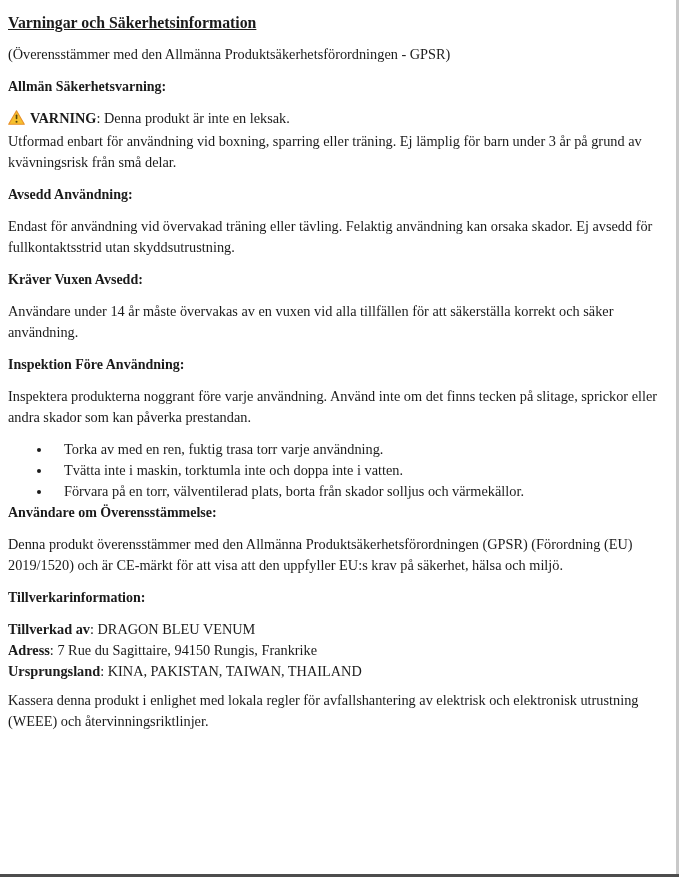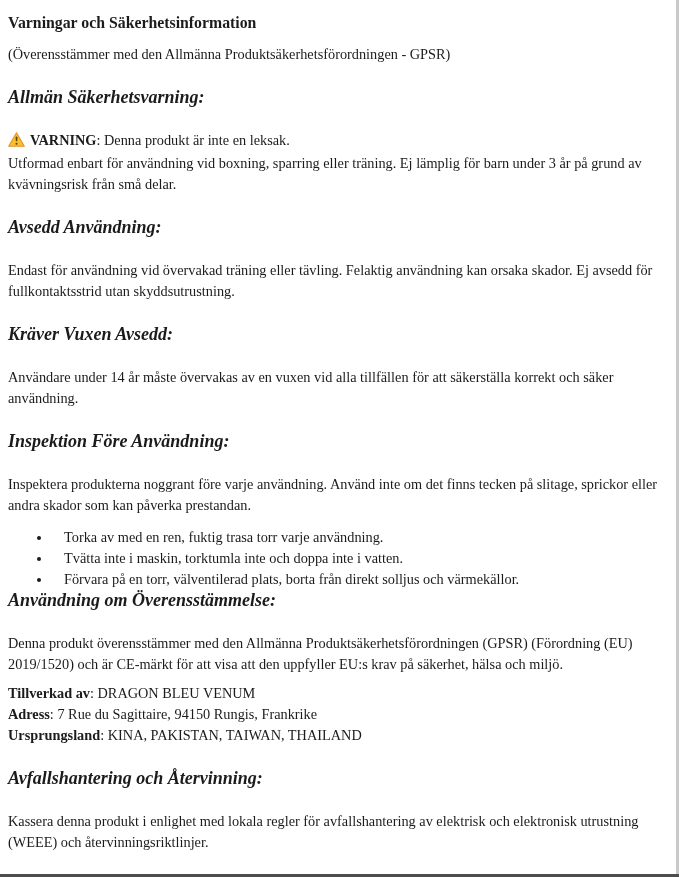--- a/index.html
+++ b/index.html
@@ -19,27 +19,27 @@
     position: absolute;
     top: 4px;
     left: 8px;
     right: 18px;
   }
   .title {
     font-size: 15.8px;
     font-weight: bold;
     margin: 8px 0 11px 0;
     line-height: 21px;
+    text-decoration: underline;
   }
   .h {
-    font-size: 18px;
+    font-size: 14px;
     font-weight: bold;
-    margin: 22px 0;
+    margin: 11px 0;
     line-height: 21px;
-    font-style: italic;
   }
   .p {
     font-size: 14.3px;
     margin: 8px 0;
     line-height: 21px;
   }
   .h-tight {
     margin-top: 0;
   }
   ul.bullets {
@@ -100,31 +100,31 @@
   <div class="h">Kräver Vuxen Avsedd:</div>
   <p class="p">Användare under 14 år måste övervakas av en vuxen vid alla tillfällen för att säkerställa korrekt och säker användning.</p>
 
 
   <div class="h">Inspektion Före Användning:</div>
   <p class="p">Inspektera produkterna noggrant före varje användning. Använd inte om det finns tecken på slitage, sprickor eller andra skador som kan påverka prestandan.</p>
 
   <ul class="bullets">
     <li>Torka av med en ren, fuktig trasa torr varje användning.</li>
     <li>Tvätta inte i maskin, torktumla inte och doppa inte i vatten.</li>
-    <li>Förvara på en torr, välventilerad plats, borta från direkt solljus och värmekällor.</li>
+    <li>Förvara på en torr, välventilerad plats, borta från skador solljus och värmekällor.</li>
   </ul>
 
-  <div class="h h-tight">Användning om Överensstämmelse:</div>
+  <div class="h h-tight">Användare om Överensstämmelse:</div>
   <p class="p">Denna produkt överensstämmer med den Allmänna Produktsäkerhetsförordningen (GPSR) (Förordning (EU) 2019/1520) och är CE-märkt för att visa att den uppfyller EU:s krav på säkerhet, hälsa och miljö.</p>
 
+  <div class="h">Tillverkarinformation:</div>
   <p class="p">
     <span class="line"><strong>Tillverkad av</strong><span>: DRAGON BLEU VENUM</span></span>
     <span class="line"><strong>Adress</strong><span>: 7 Rue du Sagittaire, 94150 Rungis, Frankrike</span></span>
     <span class="line"><strong>Ursprungsland</strong><span>: KINA, PAKISTAN, TAIWAN, THAILAND</span></span>
   </p>
 
-  <div class="h">Avfallshantering och Återvinning:</div>
   <p class="p">Kassera denna produkt i enlighet med lokala regler för avfallshantering av elektrisk och elektronisk utrustning (WEEE) och återvinningsriktlinjer.</p>
 
 </div>
 
 <div class="right-edge"></div>
 <div class="bottom-edge"></div>
 
 </body></html>

